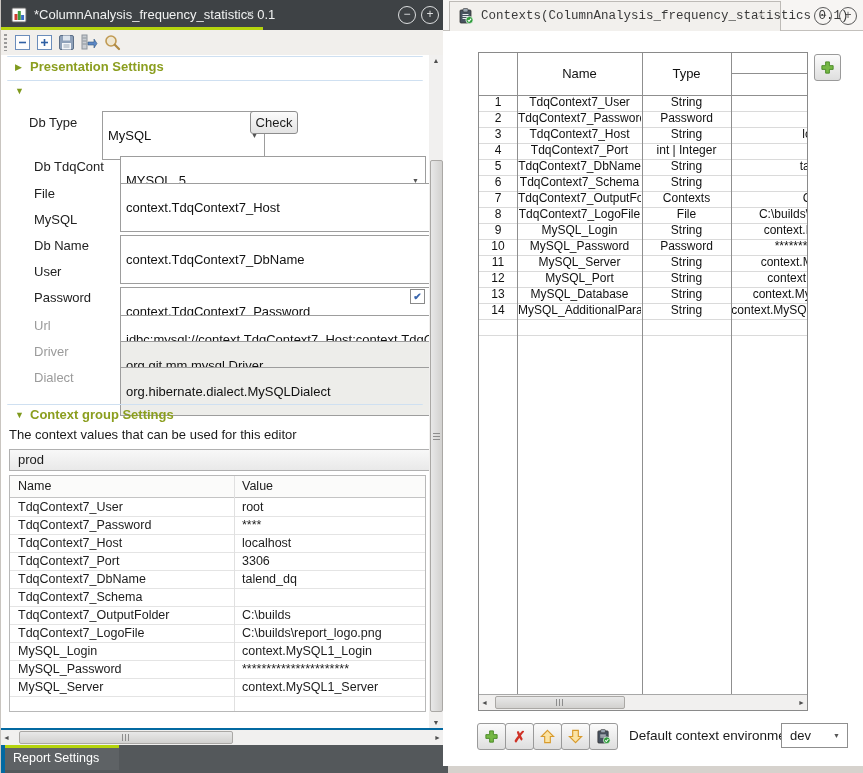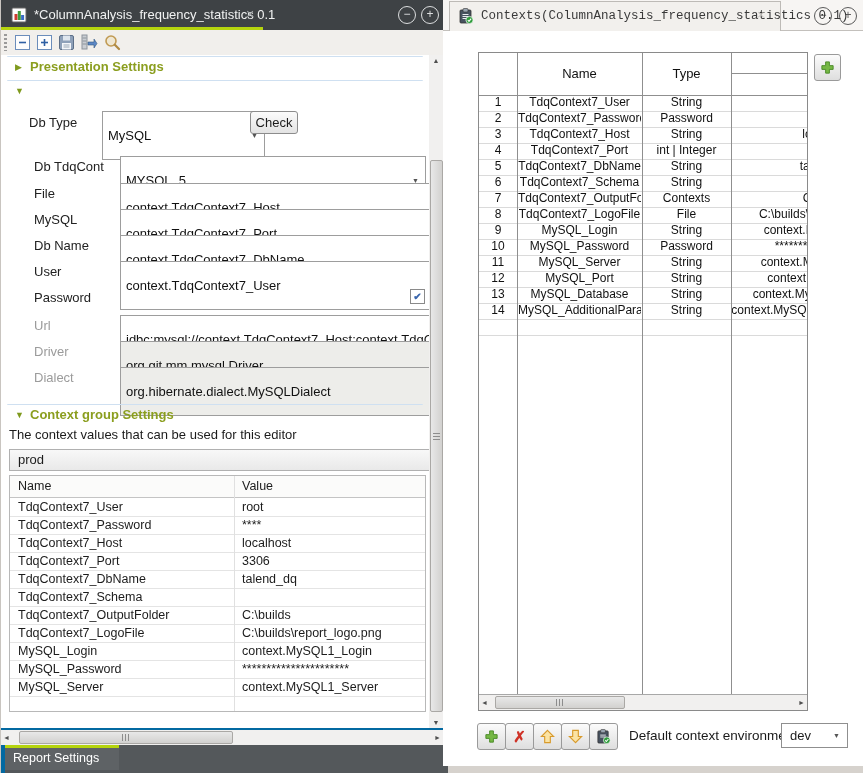--- a/index.html
+++ b/index.html
@@ -175,29 +175,28 @@
       <span class="abs flabel" style="left:33px;top:104px">Db TdqCont</span>
       <div class="abs finput" style="left:95px;top:101px;width:294px">
         <span>MYSQL_5</span>
         <span class="combo-arrow">▼</span>
       </div>
 
       <span class="abs flabel" style="left:33px;top:131px">File</span>
       <div class="abs finput" style="left:95px;top:128px;width:299px">context.TdqContext7_Host</div>
 
       <span class="abs flabel" style="left:33px;top:157px">MySQL</span>
-      <div class="abs finput" style="left:95px;top:154px;width:299px">context.TdqContext7_Port</div>
 
       <span class="abs flabel" style="left:33px;top:183px">Db Name</span>
       <div class="abs finput" style="left:95px;top:180px;width:299px">context.TdqContext7_DbName</div>
 
       <span class="abs flabel" style="left:33px;top:209px">User</span>
-      <div class="abs finput" style="left:95px;top:206px;width:299px">context.TdqContext7_User</div>
 
       <span class="abs flabel" style="left:33px;top:235px">Password</span>
+      <div class="abs finput" style="left:95px;top:232px;width:299px">context.TdqContext7_Password</div>
       <div class="abs pwd-check" style="top:234px">✔</div>
 
       <span class="abs flabel dis" style="left:33px;top:263px">Url</span>
       <div class="abs finput" style="left:95px;top:260px;width:299px">jdbc:mysql://context.TdqContext7_Host:context.TdqCont</div>
 
       <span class="abs flabel dis" style="left:33px;top:289px">Driver</span>
       <div class="abs finput gray" style="left:95px;top:286px;width:299px">org.gjt.mm.mysql.Driver</div>
 
       <span class="abs flabel dis" style="left:33px;top:315px">Dialect</span>
       <div class="abs finput gray" style="left:95px;top:312px;width:299px">org.hibernate.dialect.MySQLDialect</div>

